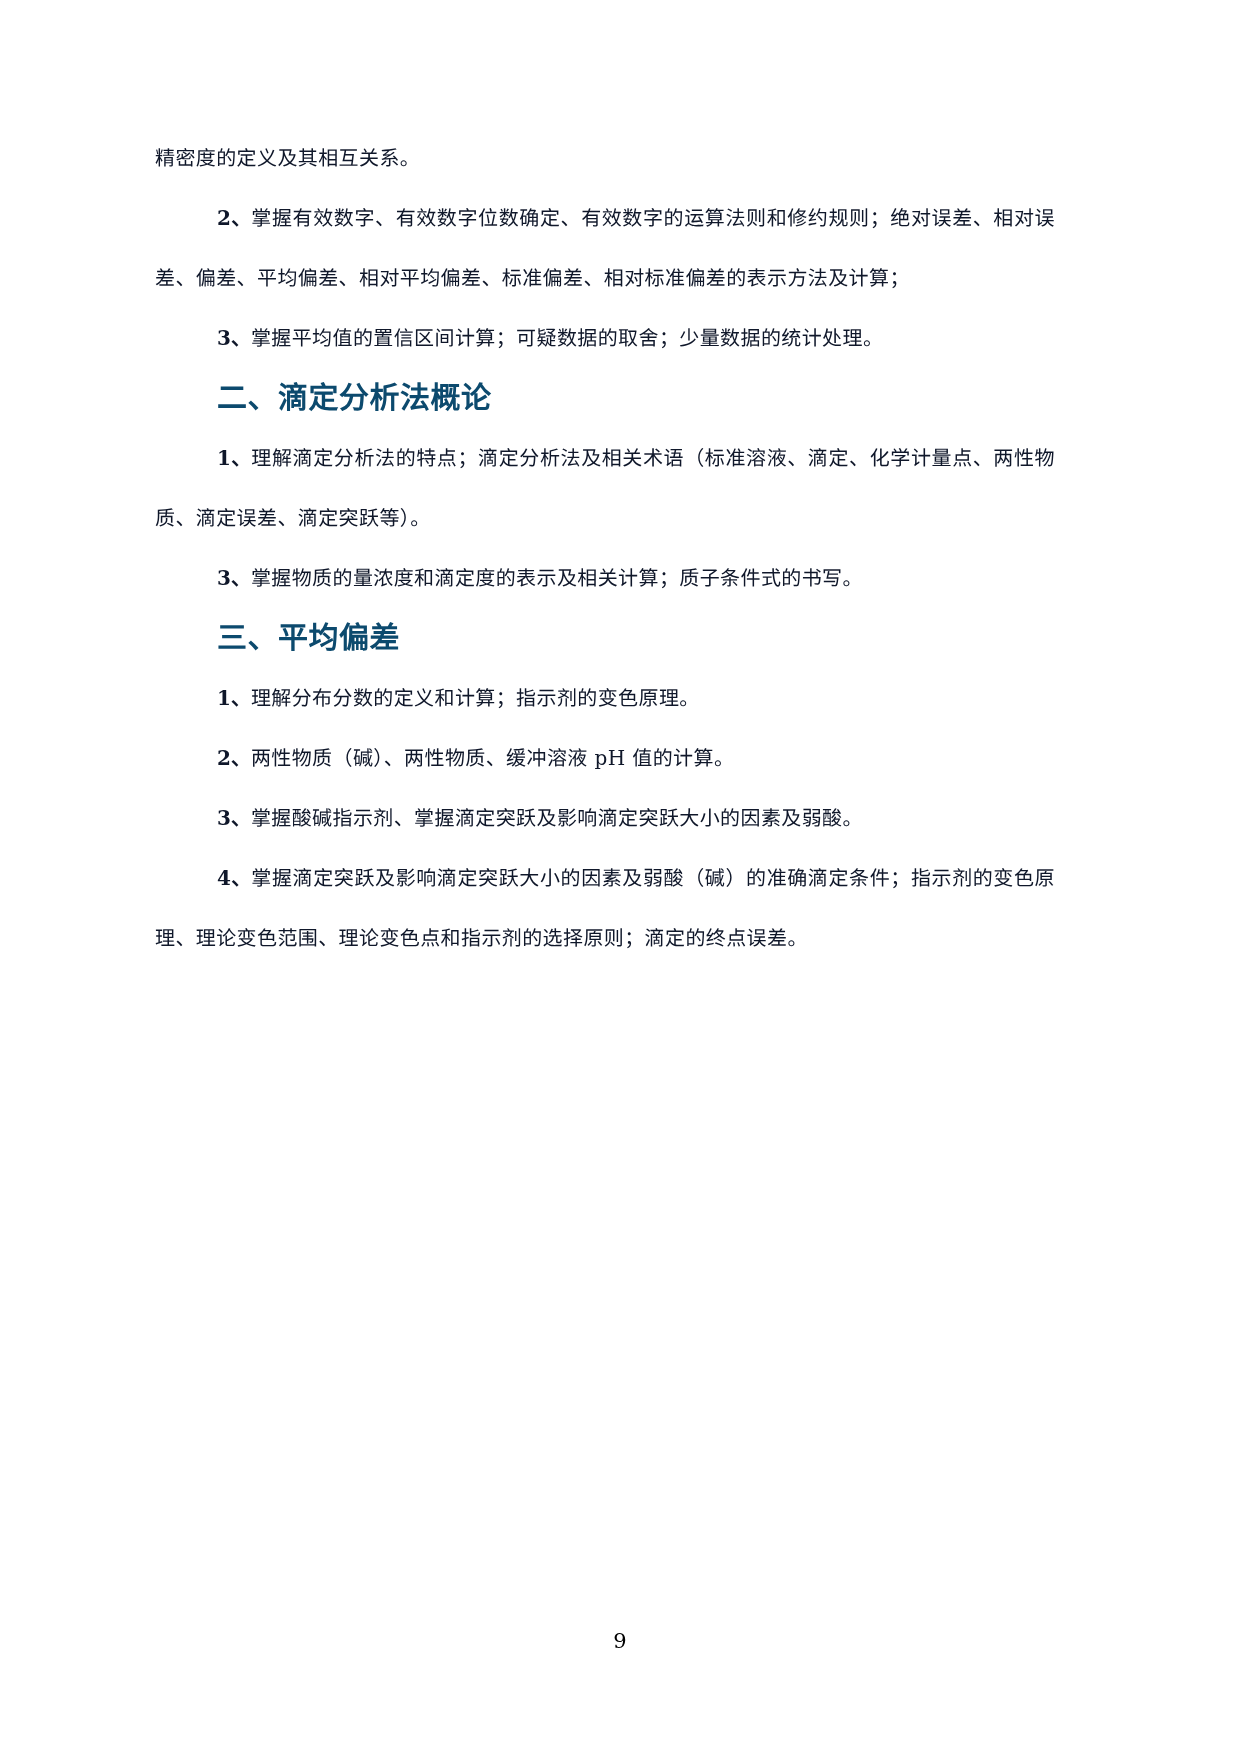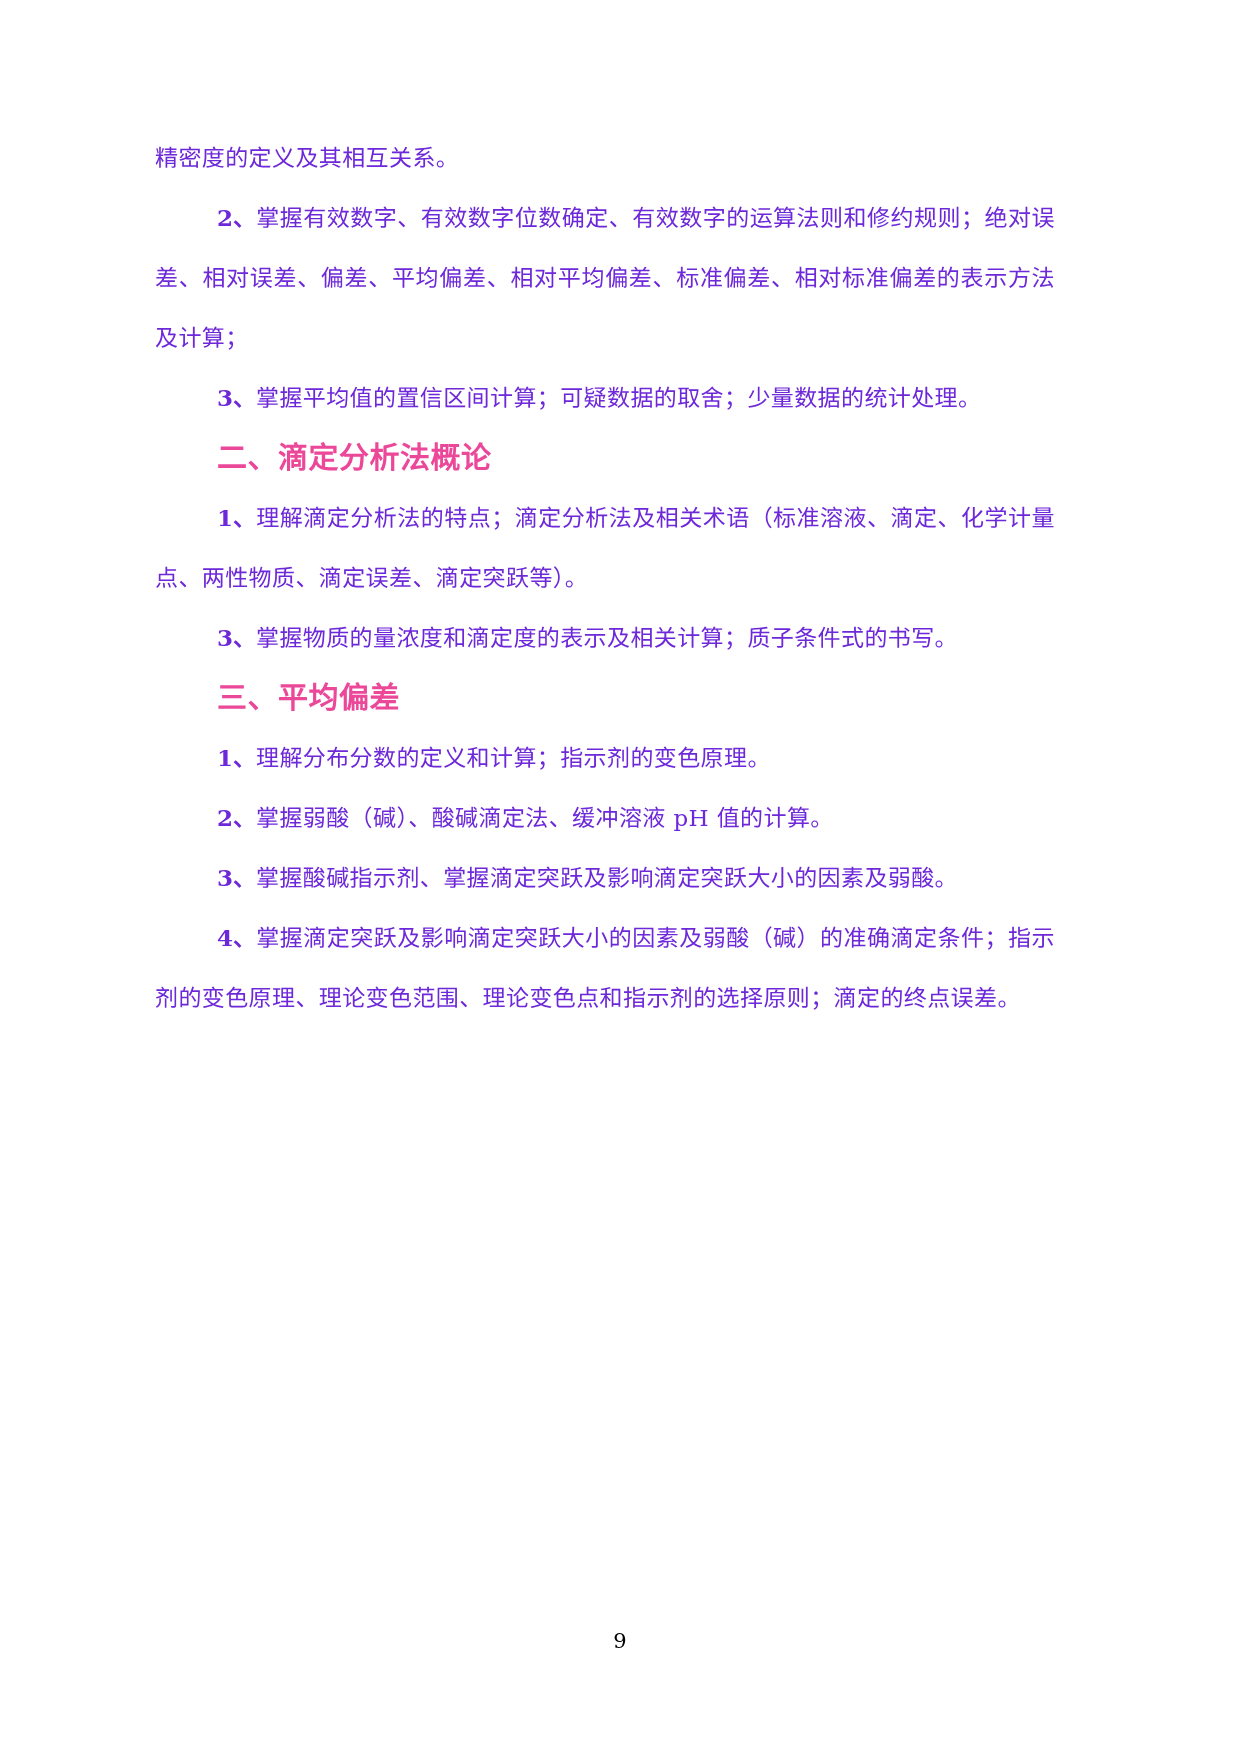--- a/index.html
+++ b/index.html
@@ -23,29 +23,29 @@
   }
   .content {
     position: absolute;
     left: 155px;
     top: 128px;
     width: 900px;
   }
   
   .para {
     font-family: "DejaVu Serif", "Liberation Serif", serif;
-    font-size: 23px;
+    font-size: 20px;
     line-height: 60px;
     letter-spacing: 0.4px;
     text-align: justify;
     text-justify: inter-character;
     text-align-last: left;
     margin: 0 0 0 0;
     word-break: break-all;
-    color: #6d28d9;
+    color: #0f172a;
   }
   .para.indent {
     text-indent: 62px;
   }
   .para.noindent {
     text-indent: 0;
   }
   
   .num {
     font-family: "DejaVu Serif", "Liberation Serif", serif;
@@ -54,21 +54,21 @@
   }
   
   .heading {
     font-family: "DejaVu Sans", "Liberation Sans", sans-serif;
     font-weight: bold;
     font-size: 30px;
     line-height: 60px;
     letter-spacing: 0.5px;
     text-indent: 62px;
     margin: 0;
-    color: #ec4899;
+    color: #0c4a6e;
   }
   
   .page-number {
     position: absolute;
     left: 0;
     right: 0;
     top: 1627px;
     text-align: center;
     font-family: "DejaVu Serif", "Liberation Serif", serif;
     font-size: 21px;
@@ -106,21 +106,21 @@
       <span class="num">3、</span><span>掌握物质的量浓度和滴定度的表示及相关计算；质子条件式的书写。</span>
     </p>
 
     <p class="heading">三、平均偏差</p>
 
     <p class="para indent">
       <span class="num">1、</span><span>理解分布分数的定义和计算；指示剂的变色原理。</span>
     </p>
 
     <p class="para indent">
-      <span class="num">2、</span><span>掌握弱酸（碱）、酸碱滴定法、缓冲溶液 pH 值的计算。</span>
+      <span class="num">2、</span><span>两性物质（碱）、两性物质、缓冲溶液 pH 值的计算。</span>
     </p>
 
     <p class="para indent">
       <span class="num">3、</span><span>掌握酸碱指示剂、掌握滴定突跃及影响滴定突跃大小的因素及弱酸。</span>
     </p>
 
     <p class="para indent">
       <span class="num">4、</span><span>掌握滴定突跃及影响滴定突跃大小的因素及弱酸（碱）的准确滴定条件；指示剂的变色原理、理论变色范围、理论变色点和指示剂的选择原则；滴定的终点误差。</span>
     </p>
 

